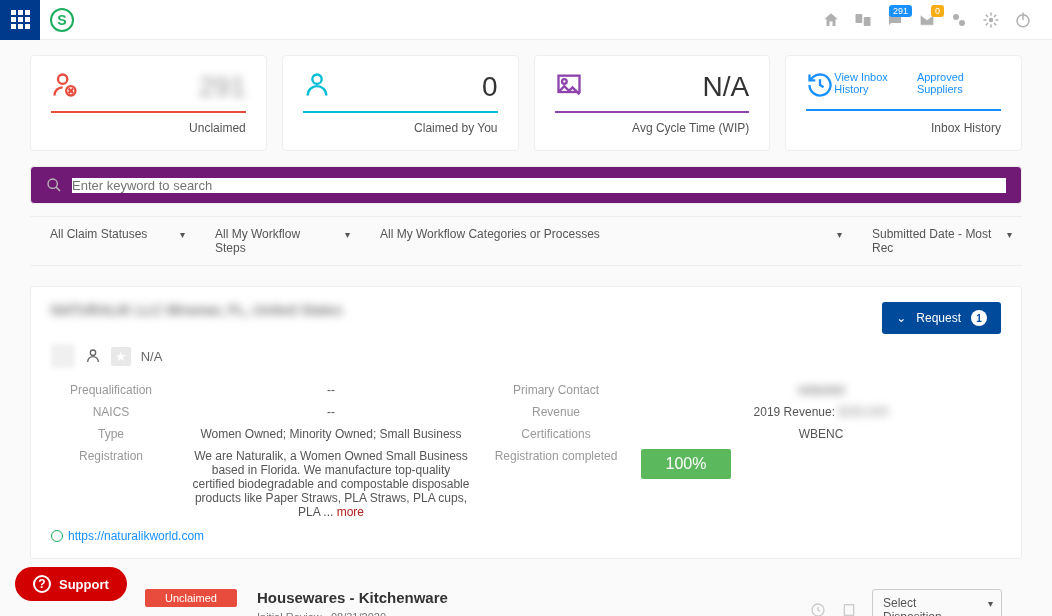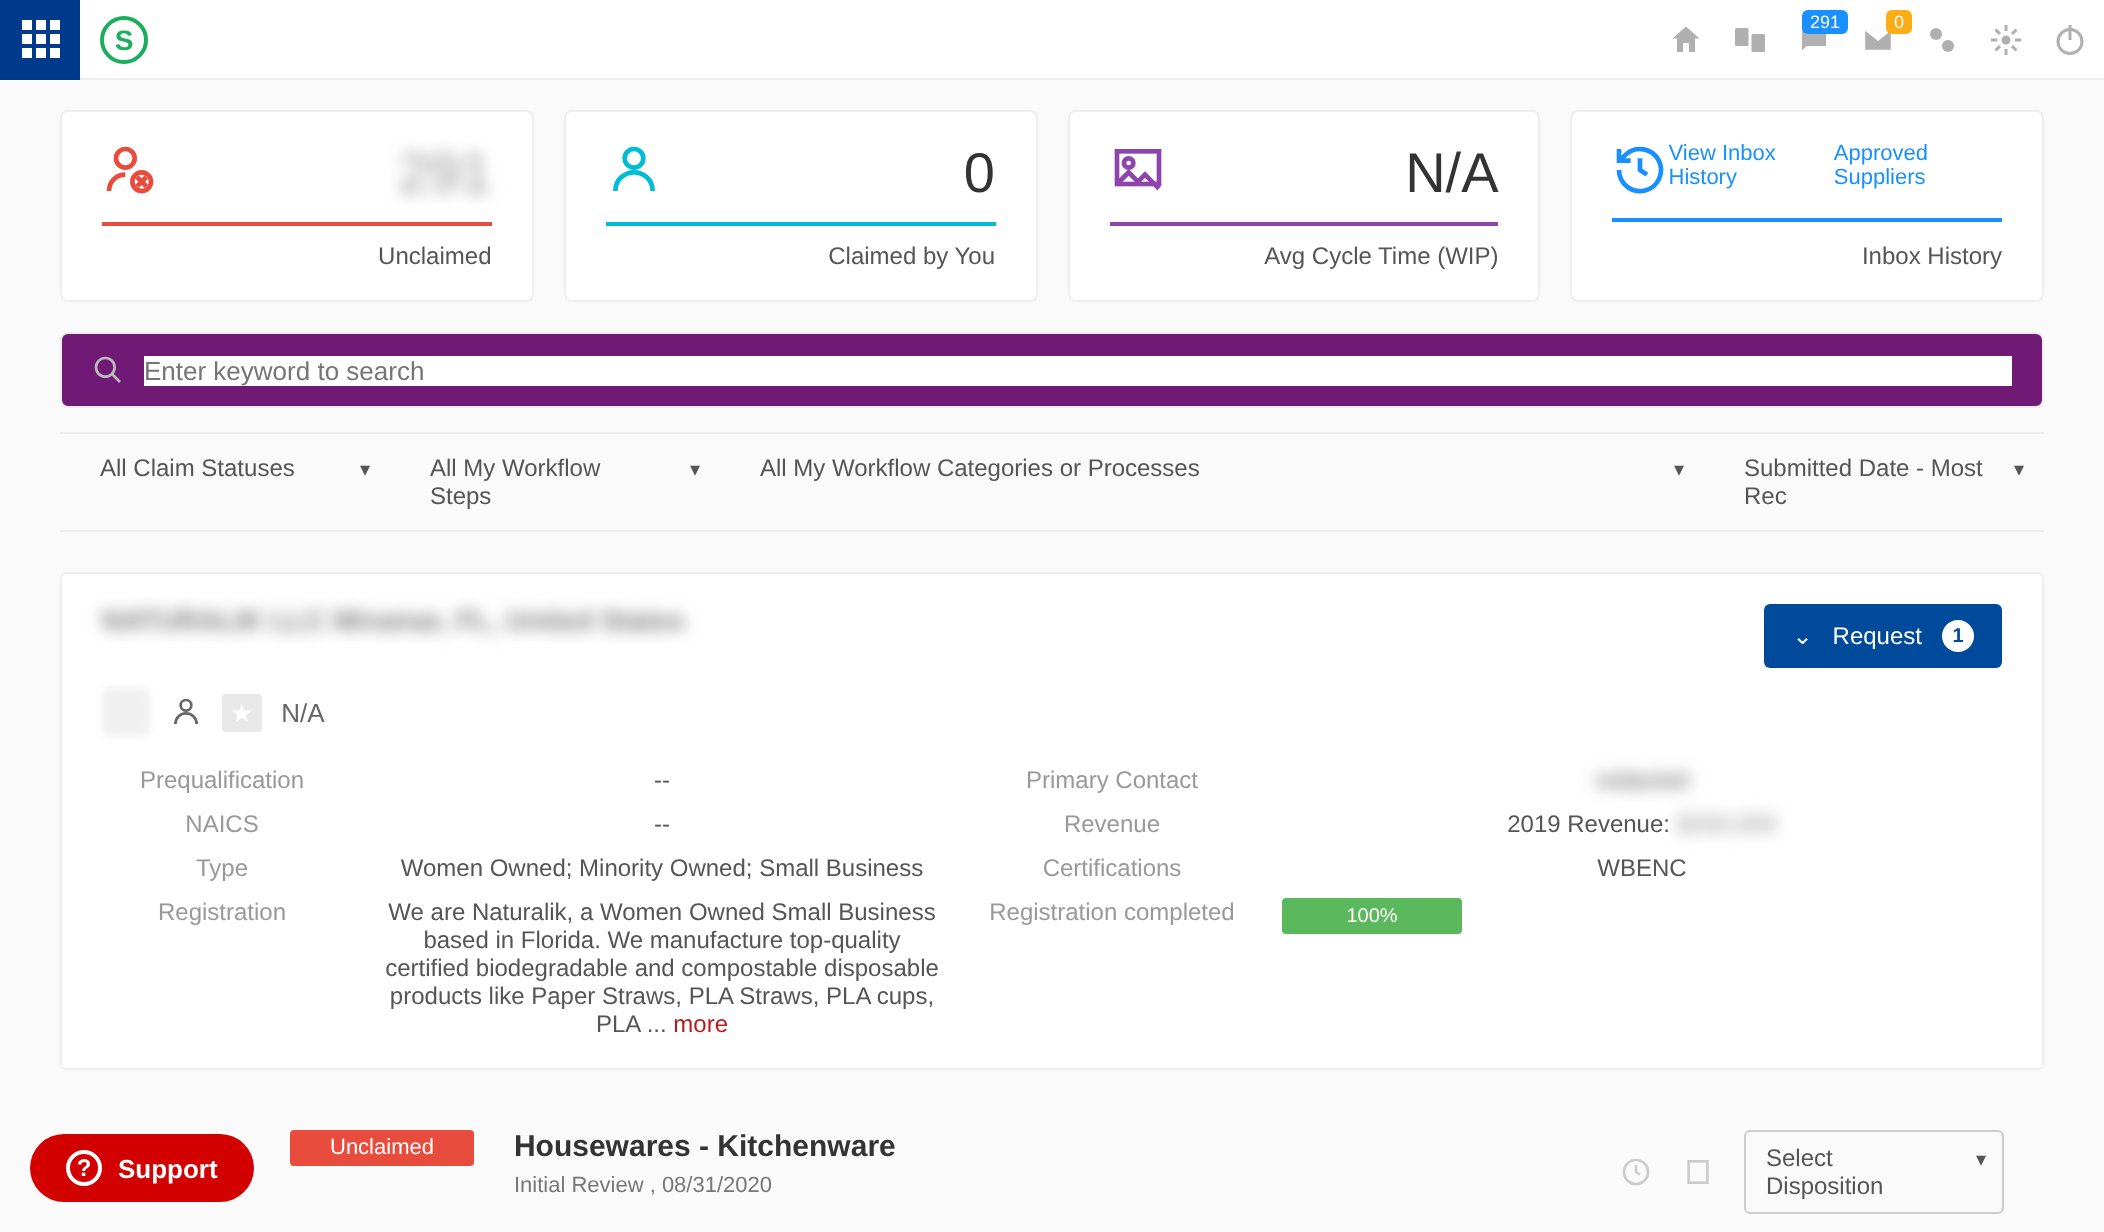--- a/index.html
+++ b/index.html
@@ -3,21 +3,21 @@
 <meta charset="utf-8">
 <style>
 * { box-sizing: border-box; margin: 0; padding: 0; }
 body { font-family: Arial, Helvetica, sans-serif; background: #fafafa; color: #333; font-size: 13px; }
 .topbar { height: 40px; background: #fff; display: flex; align-items: center; border-bottom: 1px solid #eee; }
 .app-btn { width: 40px; height: 40px; background: #003a8c; display: flex; align-items: center; justify-content: center; color: #fff; cursor: pointer; }
 .app-grid { display: grid; grid-template-columns: repeat(3,5px); grid-template-rows: repeat(3,5px); gap: 2px; }
 .app-grid span { background: #fff; }
 .logo { margin-left: 10px; width: 24px; height: 24px; border: 2px solid #1baf5d; border-radius: 50%; display: flex; align-items: center; justify-content: center; color: #1baf5d; font-weight: bold; font-size: 14px; position: relative; }
 .top-spacer { flex: 1; }
-.top-icons { display: flex; align-items: center; gap: 14px; padding-right: 8px; color: #b0b0b0; font-size: 18px; }
+.top-icons { display: flex; align-items: center; gap: 14px; padding-right: 20px; color: #b0b0b0; font-size: 18px; }
 .top-icons .ic { cursor: pointer; position: relative; }
 .badge { position: absolute; top: -6px; right: -8px; background: #1890ff; color: #fff; font-size: 9px; padding: 1px 4px; border-radius: 3px; }
 .badge.orange { background: #faad14; }
 .main { padding: 15px 30px; }
 .cards { display: flex; gap: 15px; }
 .card { flex: 1; background: #fff; border: 1px solid #eee; border-radius: 4px; padding: 15px 20px; min-height: 95px; display: flex; flex-direction: column; justify-content: space-between; }
 .card-top { display: flex; justify-content: space-between; align-items: flex-start; }
 .card-icon { font-size: 26px; }
 .card-val { font-size: 28px; font-weight: 300; color: #333; }
 .card-val.blur { filter: blur(4px); color: #999; }
@@ -40,21 +40,21 @@
 .sup-head { display: flex; justify-content: space-between; align-items: flex-start; }
 .sup-name { filter: blur(4px); color: #777; font-size: 14px; font-weight: bold; }
 .req-btn { background: #004a9c; color: #fff; padding: 8px 14px; border-radius: 3px; font-size: 12px; display: flex; align-items: center; gap: 10px; cursor: pointer; }
 .req-btn .pill { background: #fff; color: #004a9c; border-radius: 50%; width: 16px; height: 16px; display: flex; align-items: center; justify-content: center; font-size: 10px; font-weight: bold; }
 .sup-icons { display: flex; align-items: center; gap: 10px; margin-top: 10px; color: #666; }
 .star-box { background: #e8e8e8; padding: 2px 4px; border-radius: 2px; color: #fff; }
 .sup-grid { display: grid; grid-template-columns: 120px 280px 130px 1fr; gap: 8px 20px; margin-top: 15px; font-size: 12px; text-align: center; }
 .sup-grid .lbl { color: #999; }
 .sup-grid .val { color: #555; }
 .more { color: #b91c1c; cursor: pointer; margin-top: 40px; }
-.progress { width: 90px; height: 18px; background: #5cb85c; color: #fff; font-size: 10px; display: flex; align-items: center; justify-content: center; border-radius: 2px; }
+.progress { width: 90px; height: 30px; background: #5cb85c; color: #fff; font-size: 16px; display: flex; align-items: center; justify-content: center; border-radius: 2px; }
 .link { color: #1890ff; text-decoration: none; font-size: 12px; cursor: pointer; display: flex; align-items: center; gap: 5px; margin-top: 10px; }
 .globe { width: 12px; height: 12px; border: 1px solid #1baf5d; border-radius: 50%; }
 .workflow { margin-top: 15px; padding: 15px 20px; display: flex; align-items: flex-start; gap: 20px; }
 .wf-claim { background: #e74c3c; color: #fff; padding: 3px 20px; font-size: 11px; border-radius: 2px; margin-left: 95px; }
 .wf-mid { flex: 1; }
 .wf-title { font-weight: bold; font-size: 15px; color: #333; }
 .wf-sub { font-size: 11px; color: #777; margin-top: 5px; }
 .wf-right { display: flex; align-items: center; gap: 15px; color: #ccc; }
 .disp { border: 1px solid #ccc; border-radius: 3px; padding: 6px 25px 6px 10px; font-size: 12px; color: #555; cursor: pointer; position: relative; width: 130px; }
 .disp .chev { position: absolute; right: 8px; top: 8px; font-size: 10px; }
@@ -244,20 +244,24 @@
       <div class="lbl">Certifications</div>
       <div class="val">WBENC</div>
 
       <div class="lbl">Registration</div>
       <div class="val"><span>We are Naturalik, a Women Owned Small Business based in Florida. We manufacture top-quality certified biodegradable and compostable disposable products like Paper Straws, PLA Straws, PLA cups, PLA ...</span> <span class="more">more</span></div>
       <div class="lbl">Registration completed</div>
       <div class="val">
         <div class="progress">100%</div>
       </div>
     </div>
+    <a class="link">
+        <span class="globe"></span>
+        <span>https://naturalikworld.com</span>
+      </a>
   </div>
 
   <div class="workflow">
     <div class="wf-claim">Unclaimed</div>
     <div class="wf-mid">
       <div class="wf-title">Housewares - Kitchenware</div>
       <div class="wf-sub">Initial Review , 08/31/2020</div>
     </div>
     <div class="wf-right">
       <span>

